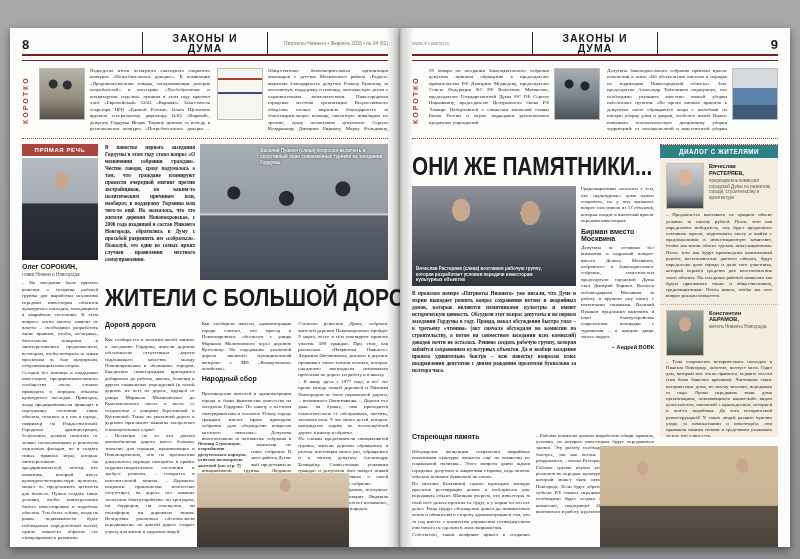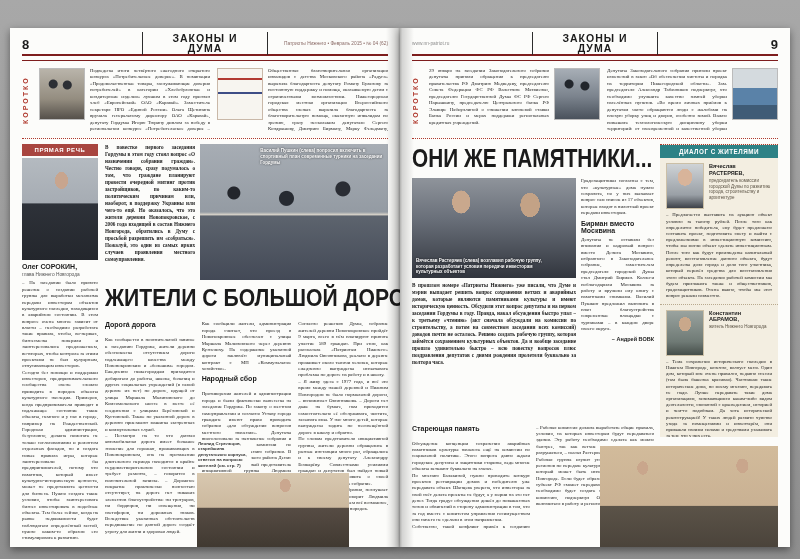--- a/index.html
+++ b/index.html
@@ -90,21 +90,21 @@
   .colx{flex:1;font:4.9px/1.3 "Liberation Serif",serif;text-align:justify;white-space:pre-line;
     overflow:hidden;min-width:0;}
   .subhead{font:bold 7px/1.1 "Liberation Sans",sans-serif;margin:0 0 2px;white-space:normal;}
   .subhead.mt{margin-top:3px;}
   .lp-caption2{position:absolute;left:92px;bottom:82px;width:52px;background:#fcfcfa;
     font:bold 4.4px/1.25 "Liberation Sans",sans-serif;color:#333;padding:1px;z-index:3;}
   .lp-photo2{position:absolute;left:92px;bottom:0;width:152px;height:78px;z-index:2;}
 
   
   .rp-main{position:relative;margin-top:5px;height:412px;}
-  .rp-article{position:absolute;left:0;top:0;width:242px;}
+  .rp-article{position:absolute;left:0;top:8px;width:242px;}
   .rp-headline{margin:1px 0 6px;font:bold 26px/1.05 "Liberation Sans",sans-serif;white-space:nowrap;
     transform:scaleX(.8);transform-origin:left center;}
   .rp-row1{display:flex;gap:5px;height:238px;}
   .rp-left1{width:164px;flex:none;}
   .rp-photo{height:100px;position:relative;}
   .rp-photo-caption{position:absolute;left:4px;bottom:3px;right:26px;color:#fff;
     font:bold 4.5px/1.3 "Liberation Sans",sans-serif;text-shadow:0 0 2px rgba(0,0,0,.8);}
   .rp-intro{font:bold 5.2px/1.35 "Liberation Serif",serif;text-align:justify;margin-top:4px;
     height:128px;overflow:hidden;}
   .rp-col3{flex:1;min-width:0;display:flex;flex-direction:column;}

